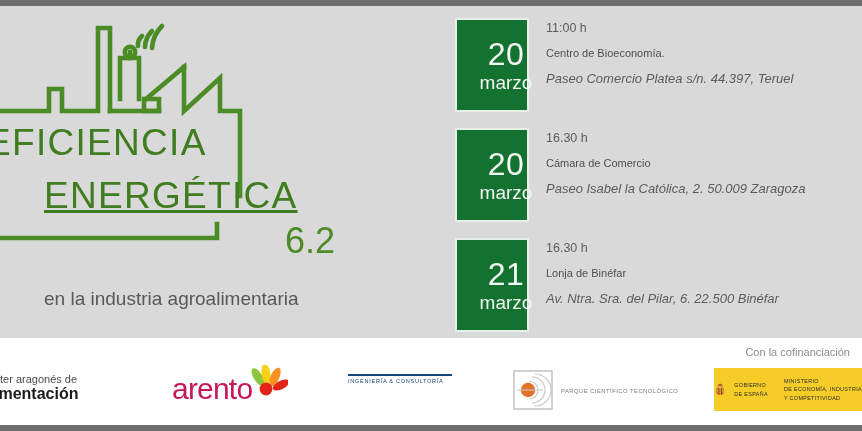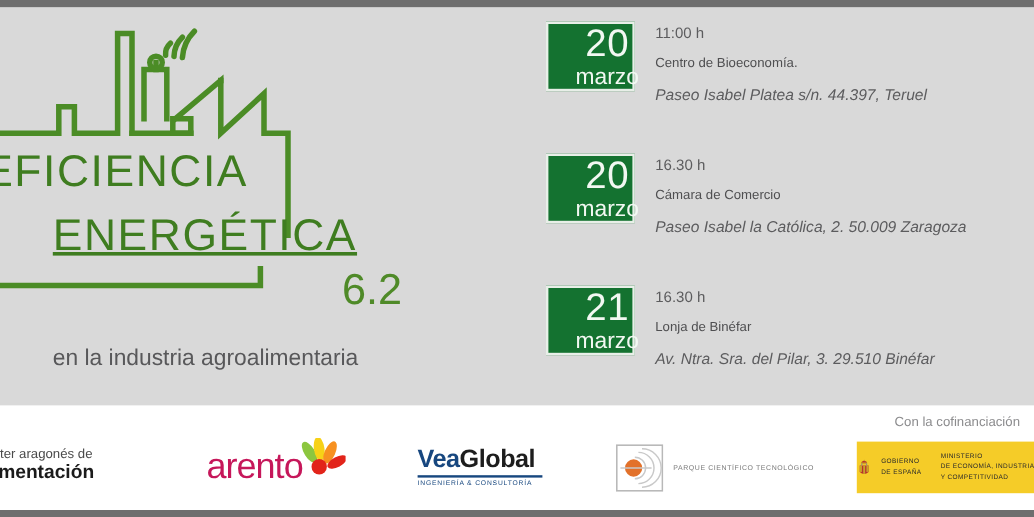--- a/index.html
+++ b/index.html
@@ -108,21 +108,21 @@
     left: 15px;
     display: flex;
     align-items: flex-start;
   }
   .event-1 { top: 12px; }
   .event-2 { top: 122px; }
   .event-3 { top: 232px; }
 
   .date-chip {
     width: 74px;
-    height: 58px;
+    height: 94px;
     background: #147230;
     border: 2px solid #e8efe8;
     box-sizing: border-box;
     display: flex;
     flex-direction: column;
     align-items: center;
     justify-content: center;
     flex: none;
     padding-left: 28px;
   }
@@ -350,21 +350,21 @@
     <div class="agenda">
 
       <div class="event event-1">
         <div class="date-chip">
           <span class="date-day">20</span>
           <span class="date-month">marzo</span>
         </div>
         <div class="event-details">
           <div class="event-time">11:00 h</div>
           <div class="event-venue">Centro de Bioeconomía.</div>
-          <div class="event-address">Paseo Isabel Platea s/n. 44.397, Teruel</div>
+          <div class="event-address">Paseo Comercio Platea s/n. 44.397, Teruel</div>
         </div>
       </div>
 
       <div class="event event-2">
         <div class="date-chip">
           <span class="date-day">20</span>
           <span class="date-month">marzo</span>
         </div>
         <div class="event-details">
           <div class="event-time">16.30 h</div>
@@ -374,21 +374,21 @@
       </div>
 
       <div class="event event-3">
         <div class="date-chip">
           <span class="date-day">21</span>
           <span class="date-month">marzo</span>
         </div>
         <div class="event-details">
           <div class="event-time">16.30 h</div>
           <div class="event-venue">Lonja de Binéfar</div>
-          <div class="event-address">Av. Ntra. Sra. del Pilar, 3. 29.510 Binéfar</div>
+          <div class="event-address">Av. Ntra. Sra. del Pilar, 6. 22.500 Binéfar</div>
         </div>
       </div>
 
     </div>
   </div>
 
   <div class="footer">
 
     <div class="cofinance-label">Con la cofinanciación</div>
 
@@ -406,23 +406,20 @@
           <ellipse cx="12" cy="12" rx="4.4" ry="10" fill="#8cc63f" transform="rotate(-32 12 12)"></ellipse>
           <ellipse cx="20" cy="9" rx="4.4" ry="10" fill="#f7d117" transform="rotate(-8 20 9)"></ellipse>
           <ellipse cx="29" cy="12" rx="4.4" ry="10" fill="#f79120" transform="rotate(24 29 12)"></ellipse>
           <ellipse cx="35" cy="20" rx="4.2" ry="9" fill="#e2241a" transform="rotate(62 35 20)"></ellipse>
           <circle cx="20" cy="24" r="6.4" fill="#e2241a"></circle>
         </g>
       </svg>
     </div>
 
     <div class="logo logo-vea">
-      <div>
-        <span class="vea-word vea-blue">Vea</span><span class="vea-word vea-dark">Global</span>
-      </div>
       <div class="vea-rule"></div>
       <div class="vea-tag">INGENIERÍA &amp; CONSULTORÍA</div>
     </div>
 
     <div class="logo logo-auladei">
       <svg width="40" height="40" viewBox="0 0 40 40">
         <rect x="1" y="1" width="38" height="38" fill="none" stroke="#b8b8b8" stroke-width="1.3"></rect>
         <g fill="none" stroke="#c9c9c9" stroke-width="1.2">
           <path d="M 22 4 A 16 16 0 0 1 22 36"></path>
           <path d="M 19 7 A 13 13 0 0 1 19 33"></path>

